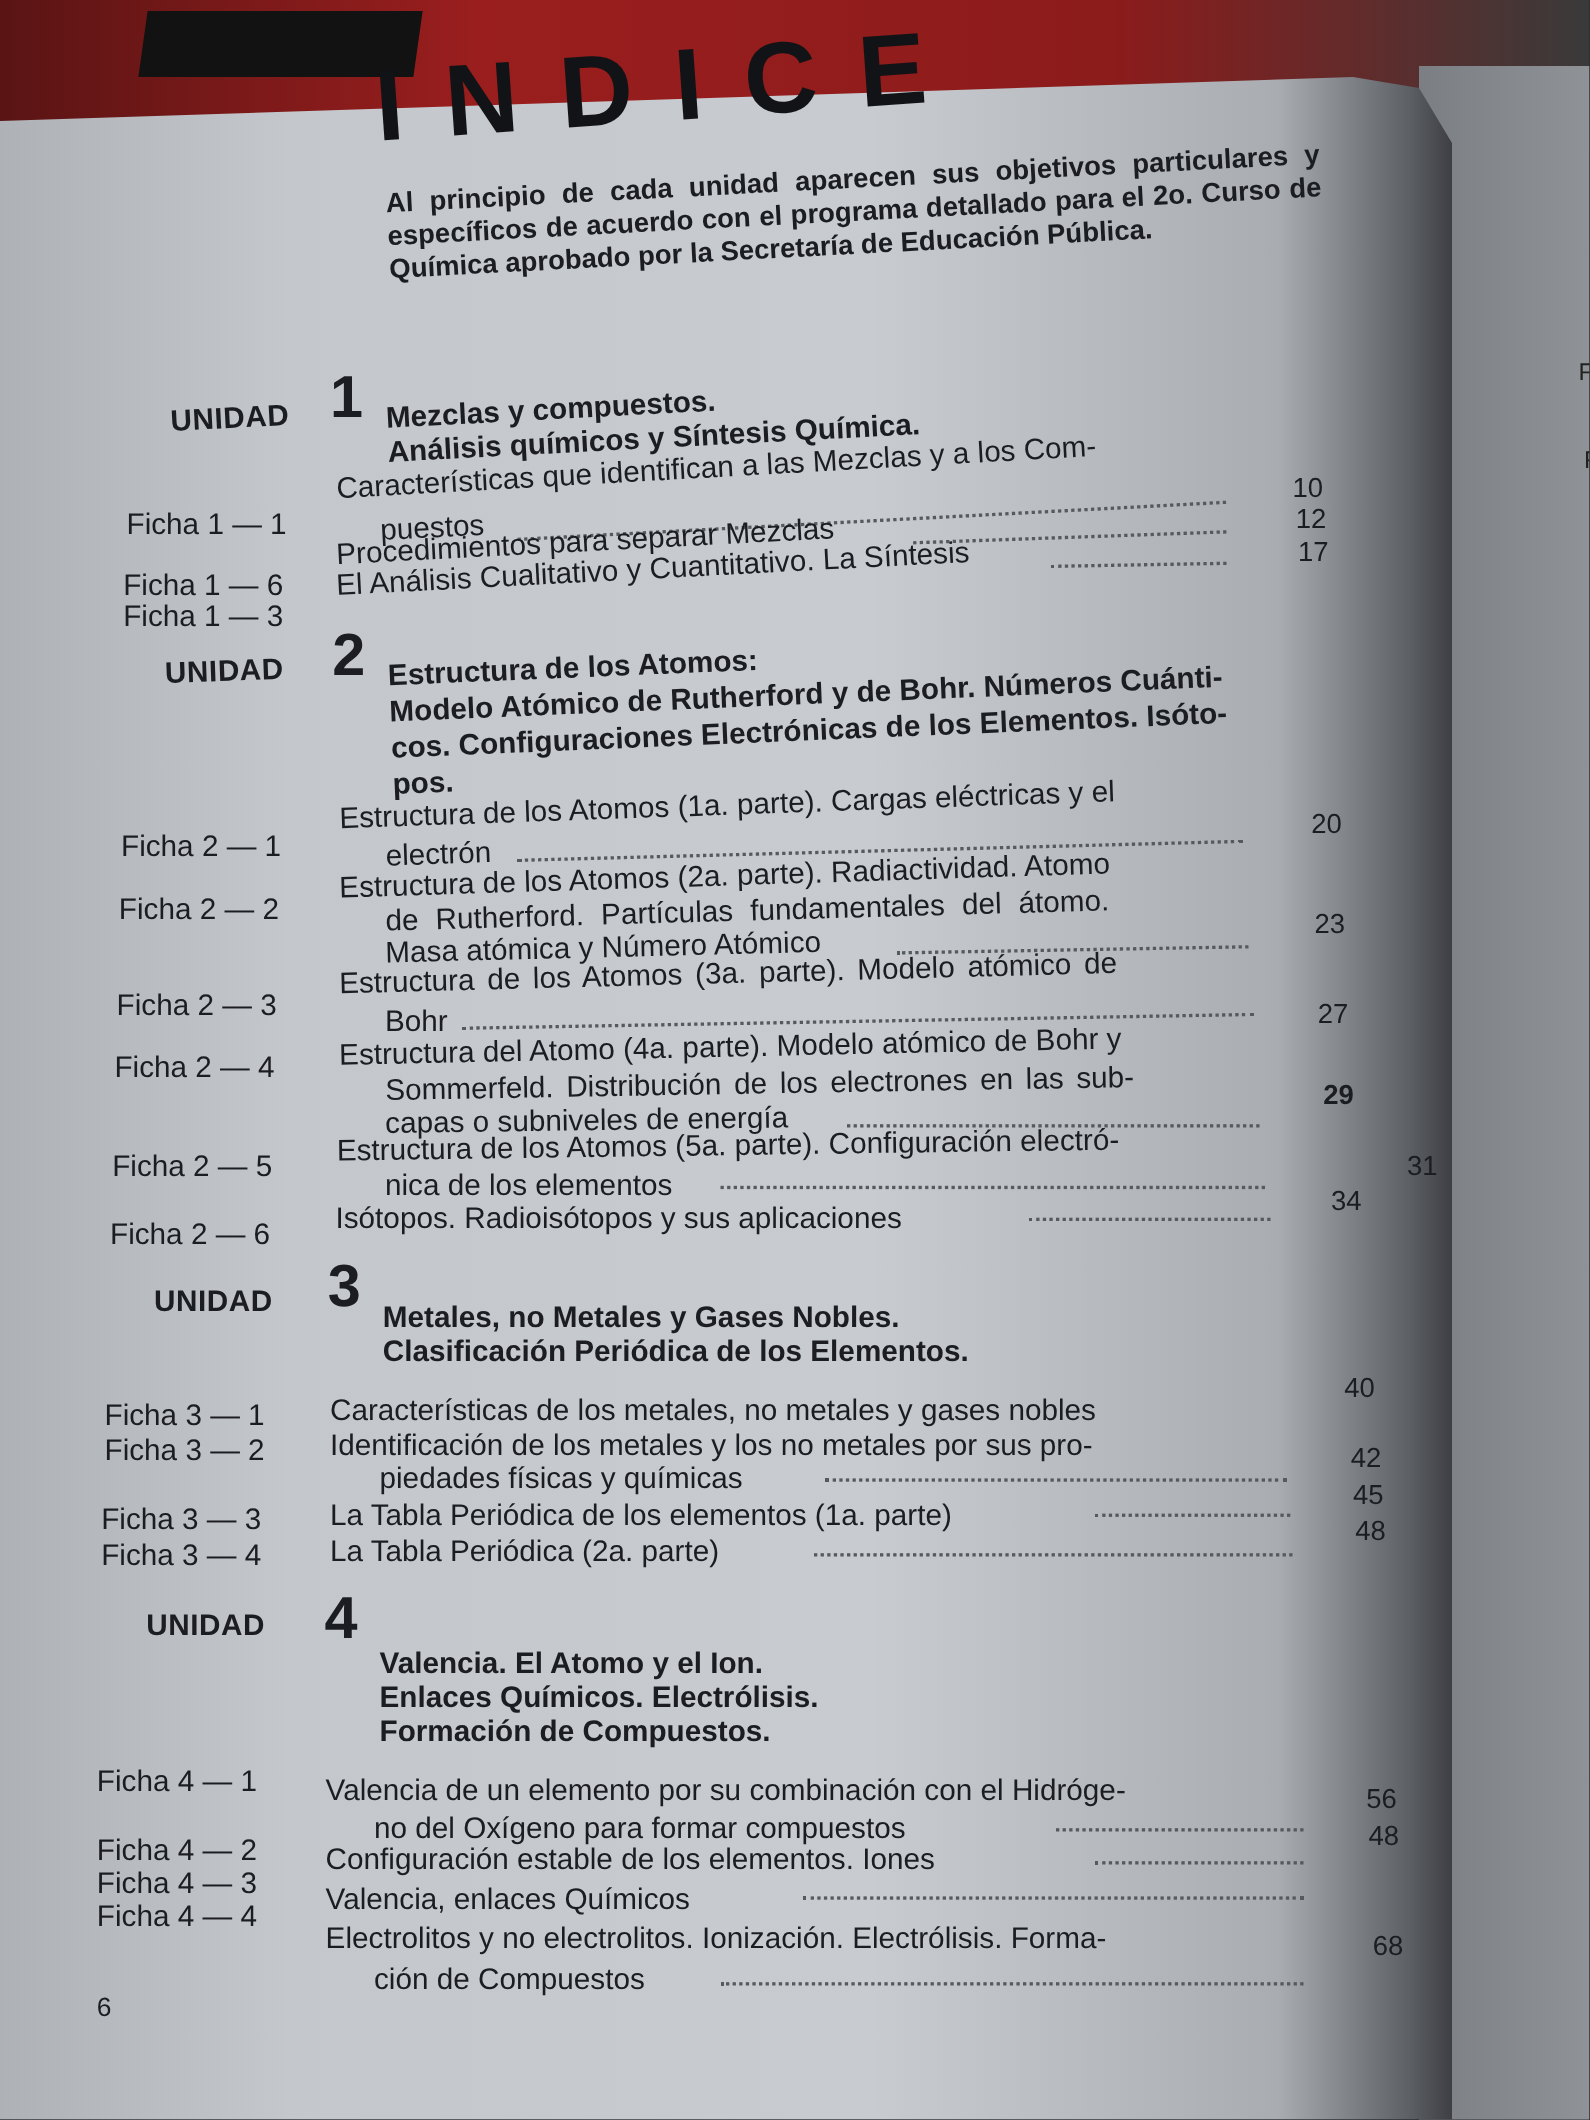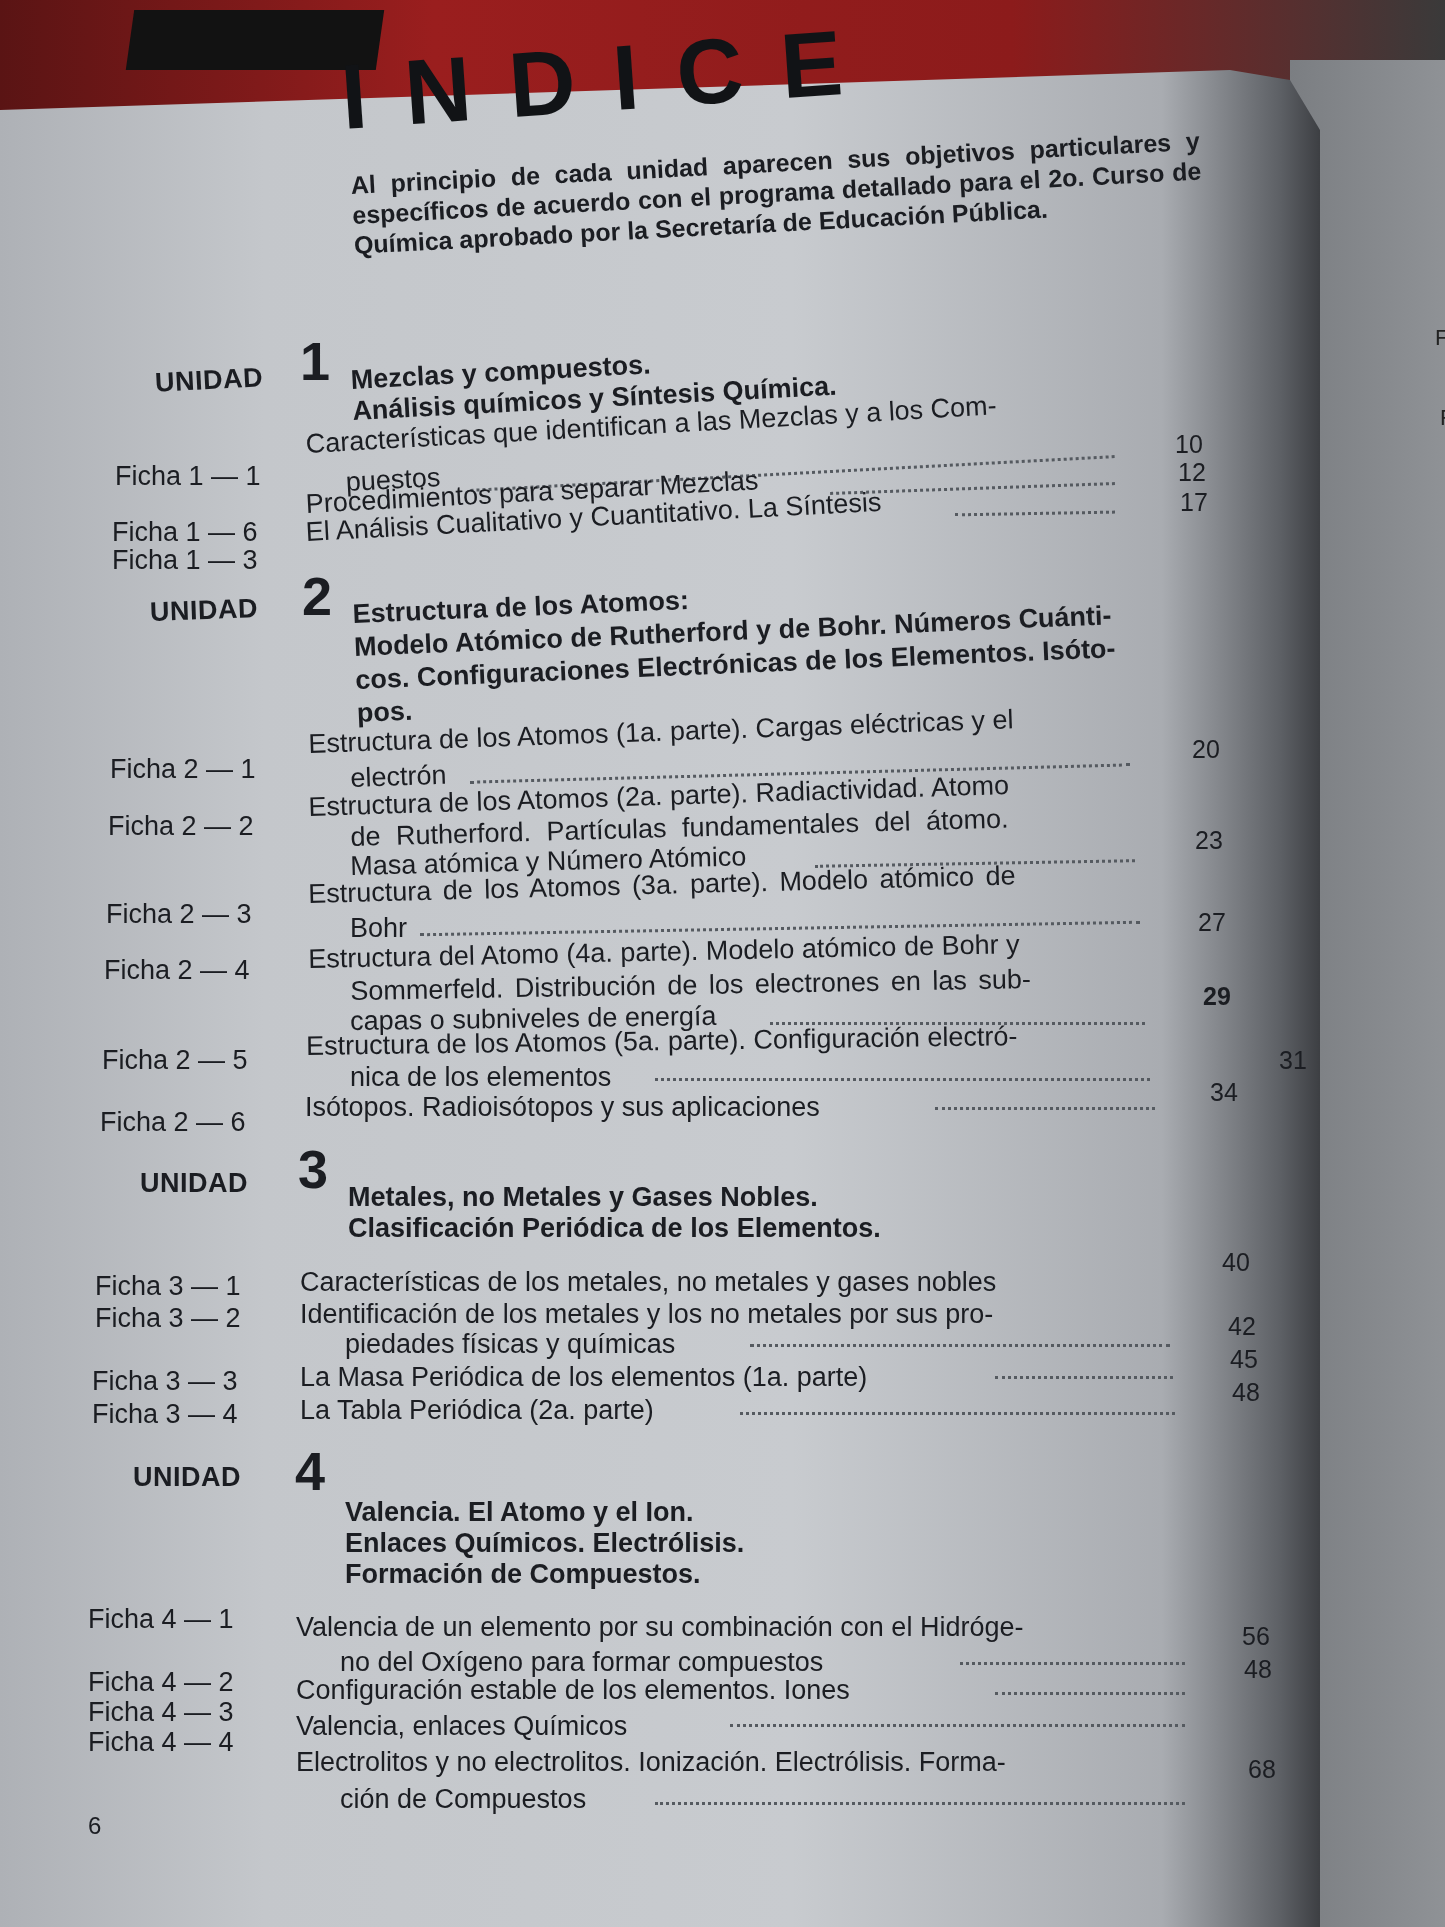--- a/index.html
+++ b/index.html
@@ -204,21 +204,21 @@
     <div class="ficha-row">
       <span class="ficha-code" style="left:95px; top:1304px;">Ficha 3 — 2</span>
       <span class="ficha-desc" style="left:300px; top:1300px;">Identificación de los metales y los no metales por sus pro-</span>
       <span class="ficha-cont" style="left:345px; top:1330px;">piedades físicas y químicas</span>
       <span class="dots" style="left:750px; top:1342px; width:420px;"></span>
       <span class="page-num" style="left:1228px; top:1312px;">42</span>
     </div>
 
     <div class="ficha-row">
       <span class="ficha-code" style="left:92px; top:1367px;">Ficha 3 — 3</span>
-      <span class="ficha-desc" style="left:300px; top:1363px;">La Masa Periódica de los elementos (1a. parte)</span>
+      <span class="ficha-desc" style="left:300px; top:1363px;">La Tabla Periódica de los elementos (1a. parte)</span>
       <span class="dots" style="left:995px; top:1374px; width:178px;"></span>
       <span class="page-num" style="left:1230px; top:1345px;">45</span>
     </div>
 
     <div class="ficha-row">
       <span class="ficha-code" style="left:92px; top:1400px;">Ficha 3 — 4</span>
       <span class="ficha-desc" style="left:300px; top:1396px;">La Tabla Periódica (2a. parte)</span>
       <span class="dots" style="left:740px; top:1410px; width:435px;"></span>
       <span class="page-num" style="left:1232px; top:1378px;">48</span>
     </div>

